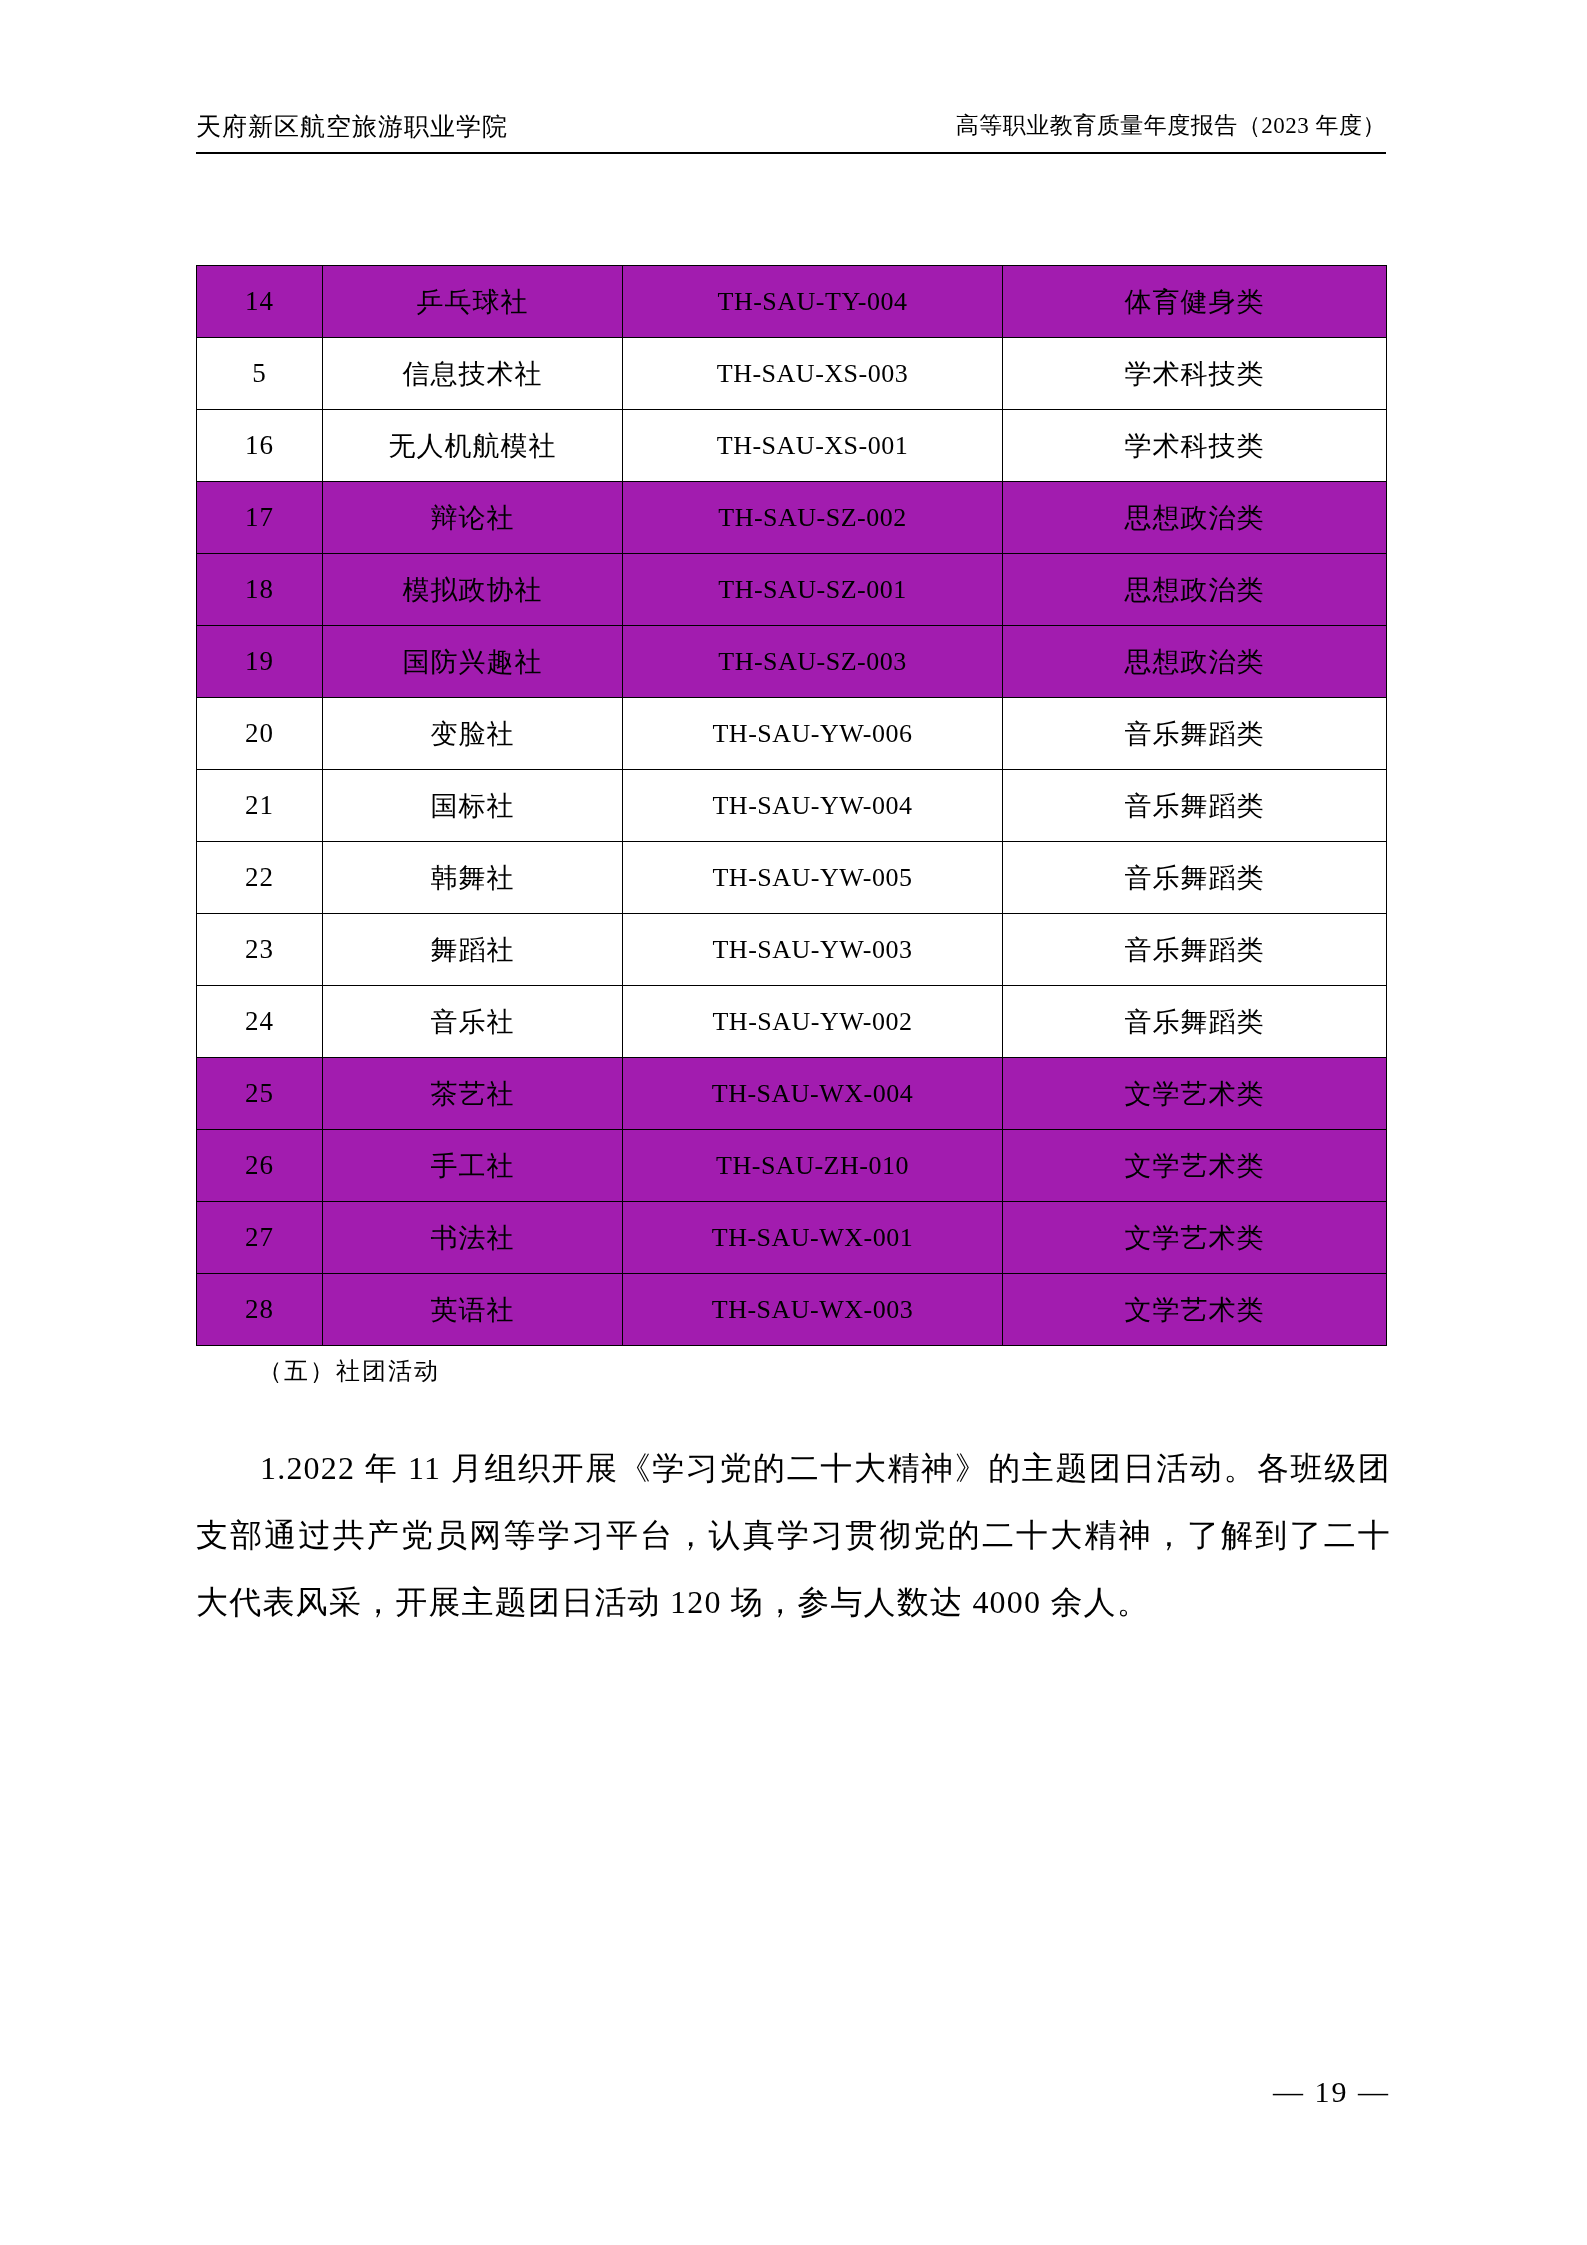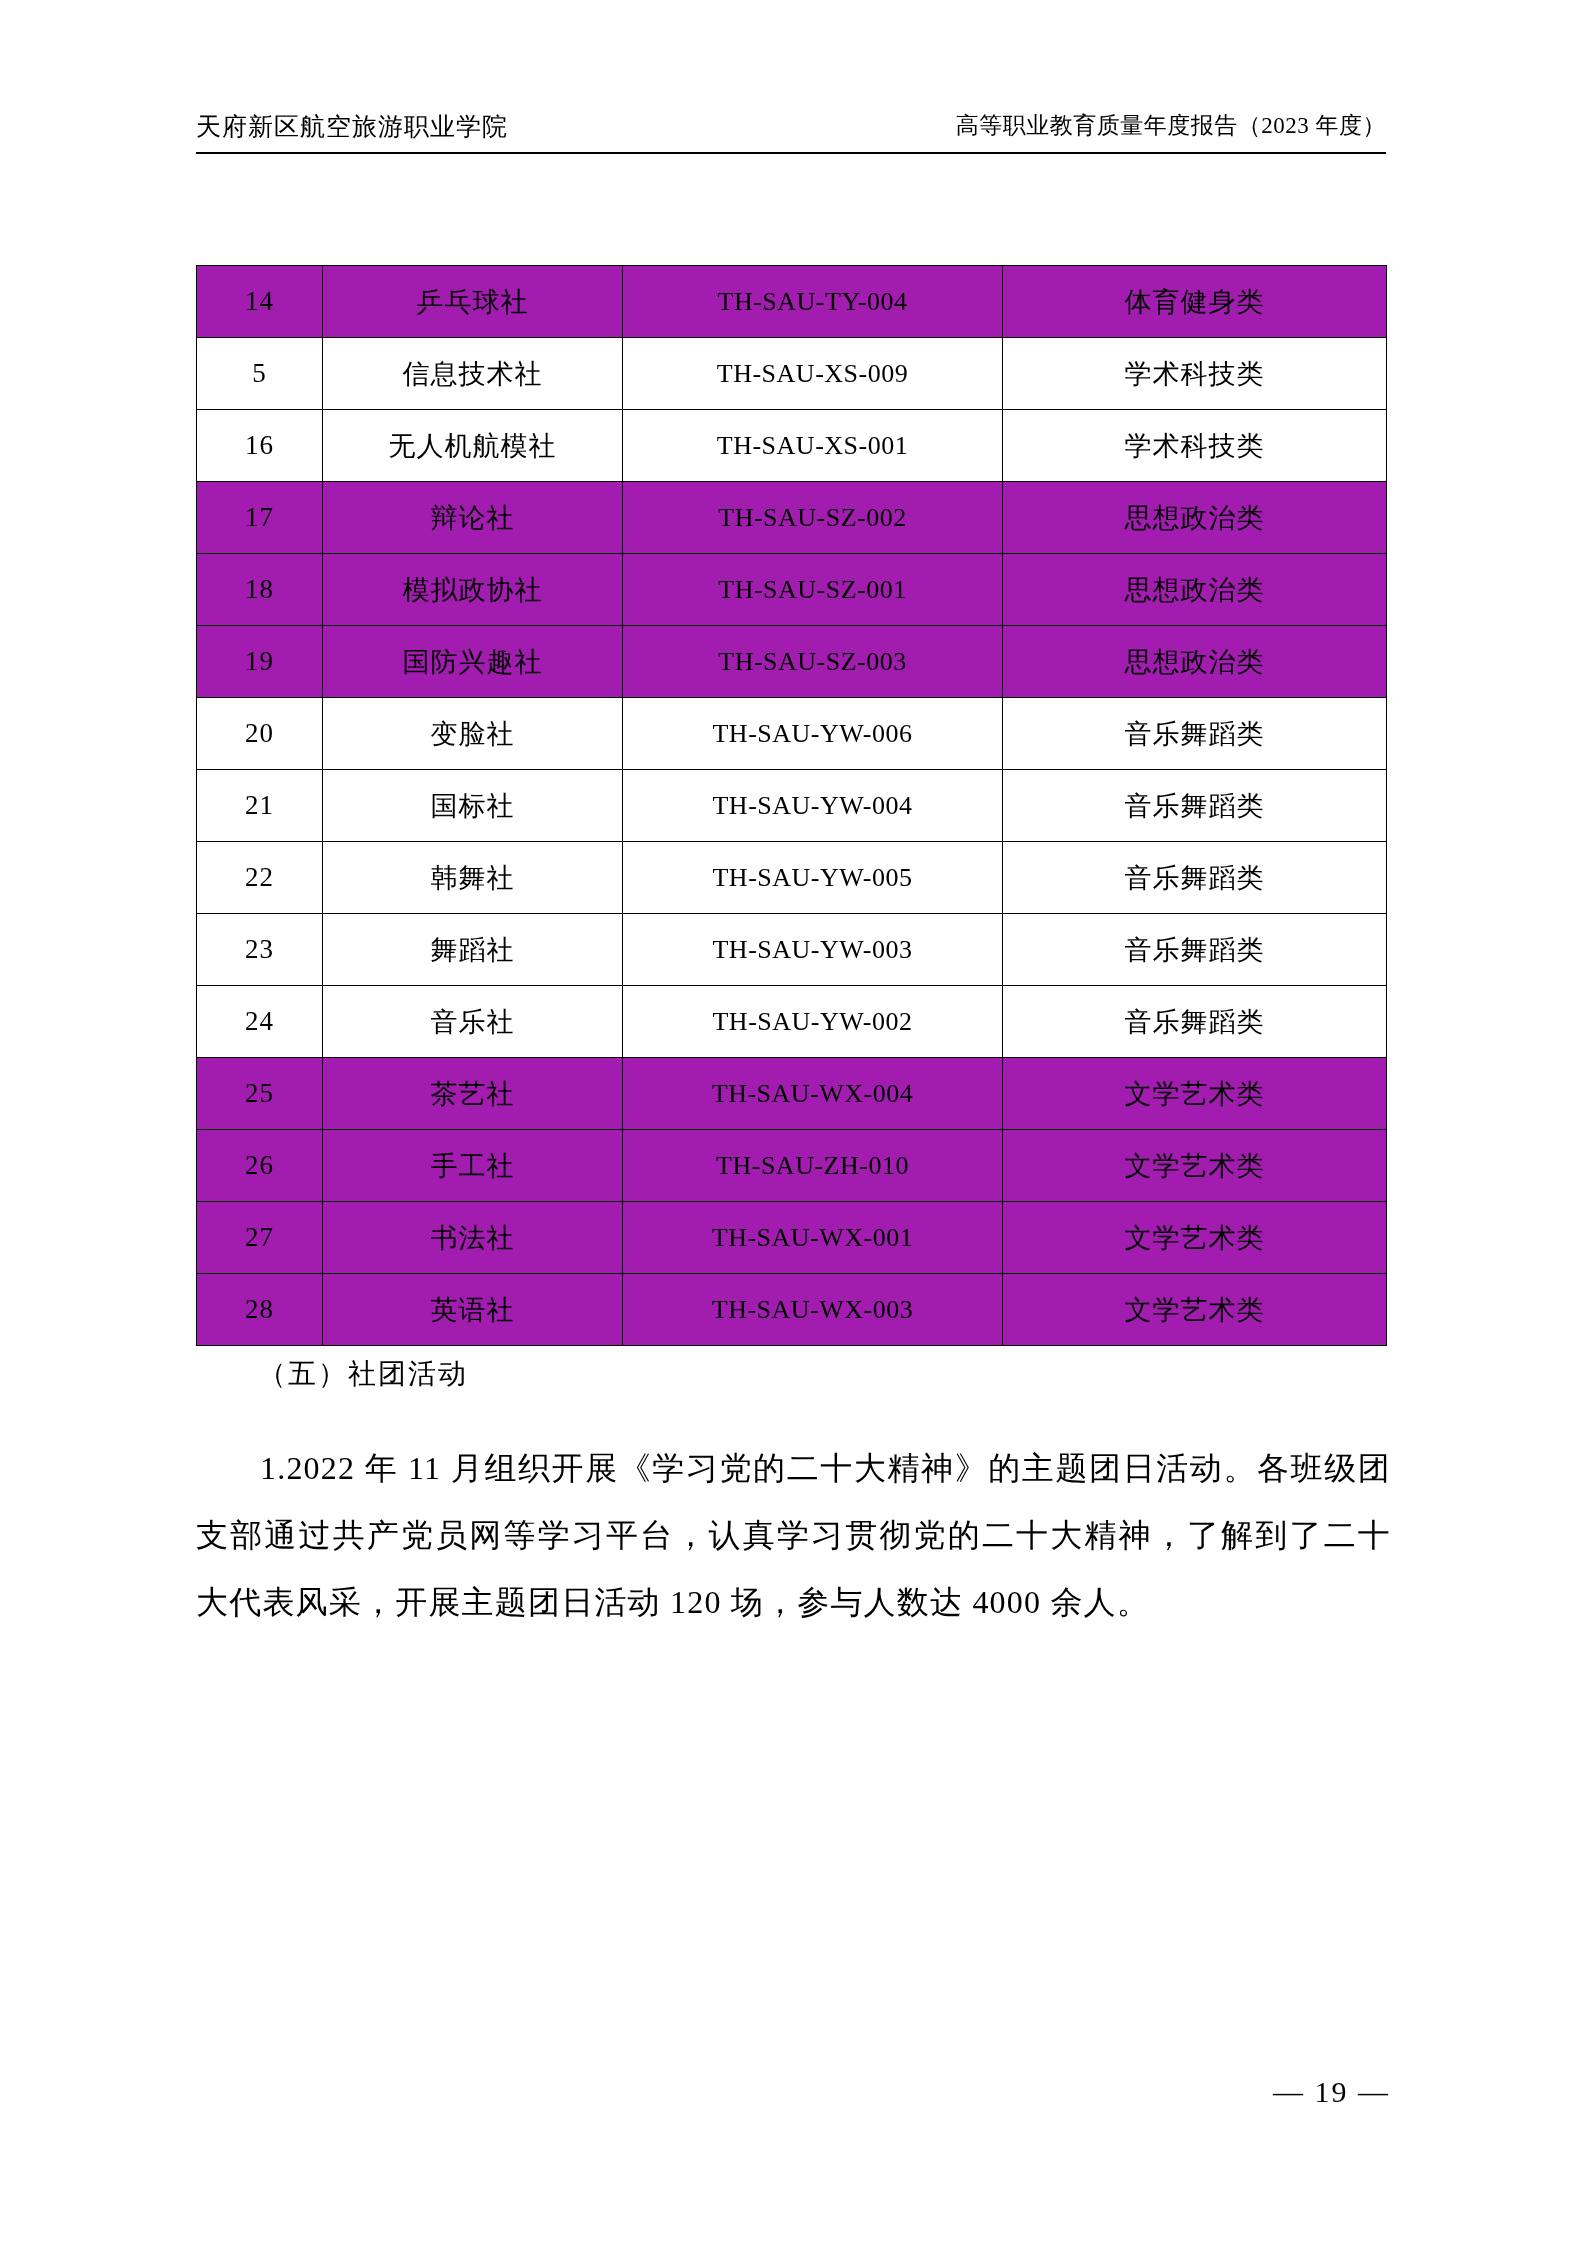--- a/index.html
+++ b/index.html
@@ -80,21 +80,21 @@
   .col-no { width: 126px; }
   .col-name { width: 300px; }
   .col-code { width: 380px; }
   .col-type { width: 384px; }
 
   
   .section-title {
     position: absolute;
     left: 258px;
     top: 1355px;
-    font-size: 28px;
+    font-size: 24px;
     letter-spacing: 2px;
     font-family: Liberation Sans, sans-serif;
   }
   .para {
     position: absolute;
     left: 196px;
     top: 1435px;
     width: 1195px;
     font-size: 32px;
     line-height: 67px;
@@ -137,21 +137,21 @@
     <tbody>
       <tr class="hl">
         <td>14</td>
         <td>乒乓球社</td>
         <td class="code">TH-SAU-TY-004</td>
         <td>体育健身类</td>
       </tr>
       <tr>
         <td>5</td>
         <td>信息技术社</td>
-        <td class="code">TH-SAU-XS-009</td>
+        <td class="code">TH-SAU-XS-003</td>
         <td>学术科技类</td>
       </tr>
       <tr>
         <td>16</td>
         <td>无人机航模社</td>
         <td class="code">TH-SAU-XS-001</td>
         <td>学术科技类</td>
       </tr>
       <tr class="hl">
         <td>17</td>

